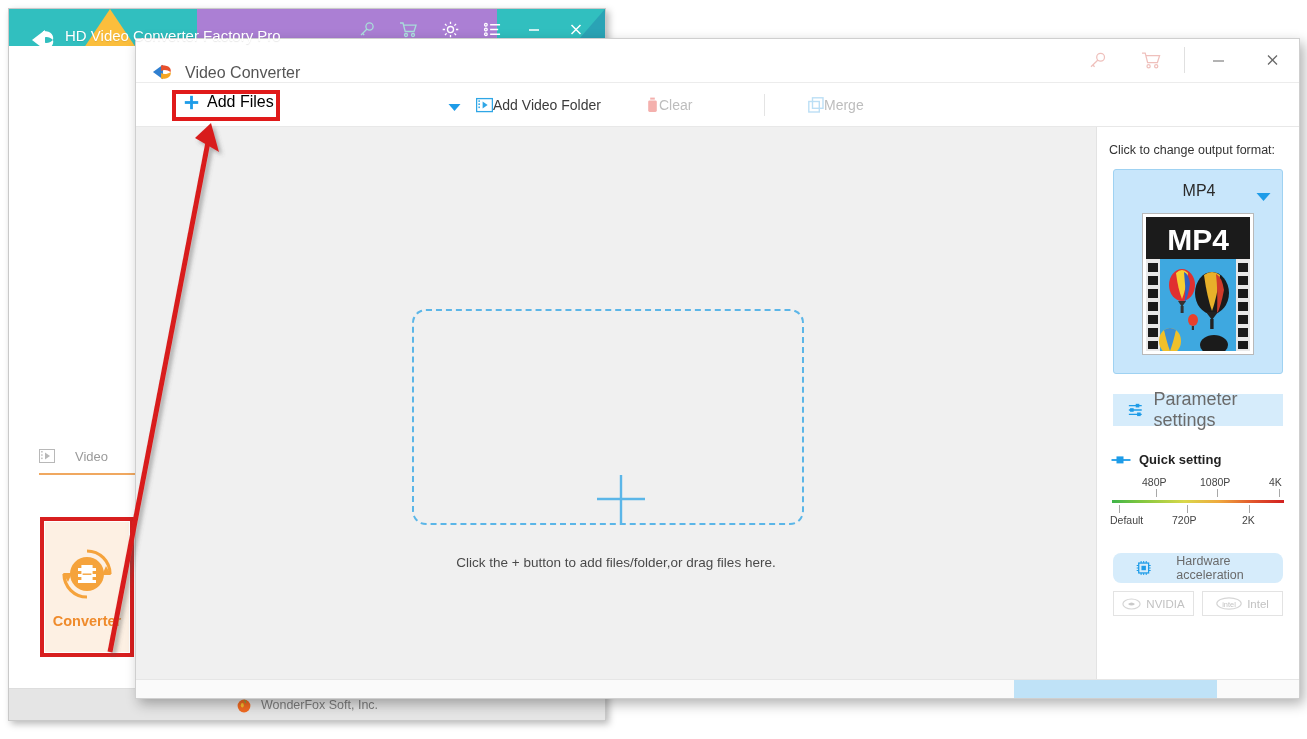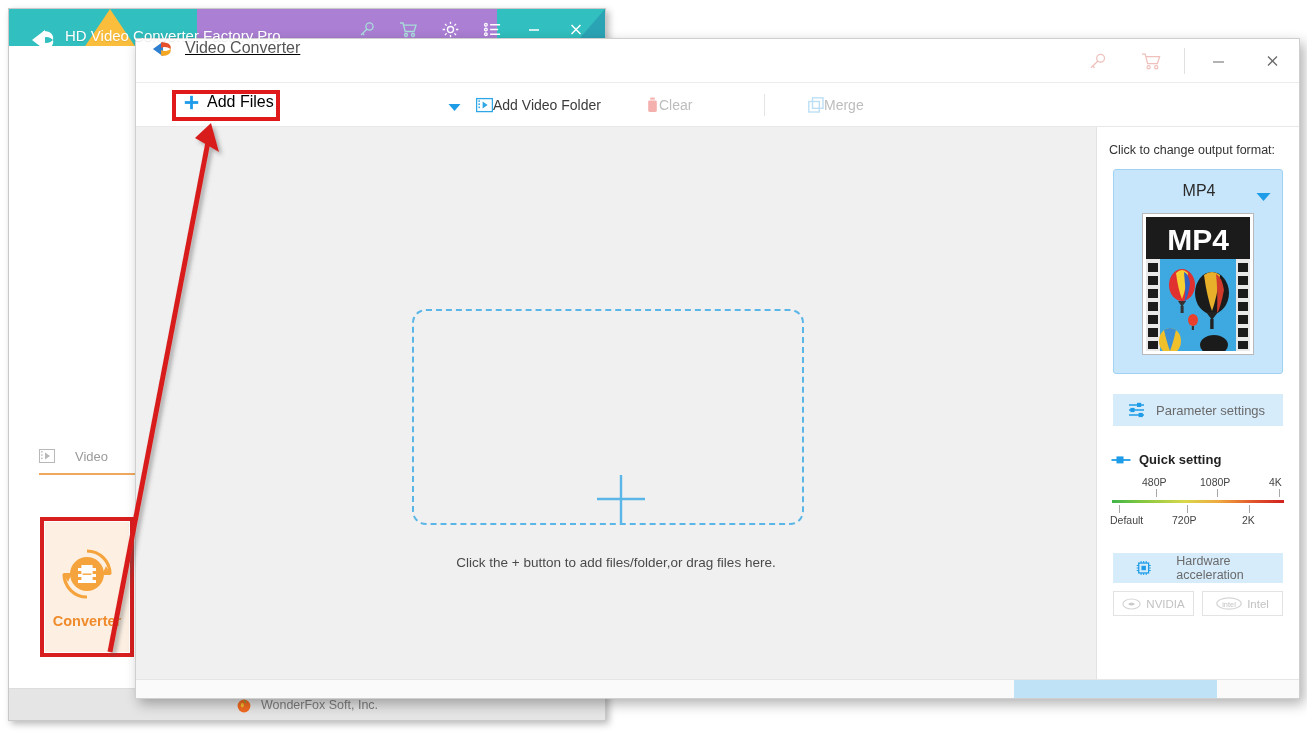--- a/index.html
+++ b/index.html
@@ -81,21 +81,21 @@
   
   .fg-window {
     position:absolute; left:135px; top:38px; width:1165px; height:661px;
     background:#ffffff; border:1px solid #cfcfcf;
     box-shadow: 4px 5px 12px rgba(0,0,0,.30);
     overflow:hidden;
   }
   .fg-titlebar {
     position:absolute; left:0; top:0; width:1163px; height:44px;
     background:#ffffff; border-bottom:1px solid #ececec;
-    display:flex; align-items:flex-start;text-decoration:underline;
+    display:flex; align-items:flex-end;
   }
   .fg-title-icon { margin-left:15px; width:22px; height:20px; }
   .fg-title-text { margin-left:12px; font-size:16px; color:#555555; }
   .fg-tb-right { margin-left:auto; display:flex; align-items:center; height:44px; }
   .fg-tb-right .ib {
     width:54px; height:44px; display:flex; align-items:center; justify-content:center; cursor:pointer;
   }
   .fg-tb-sep { width:1px; height:26px; background:#e0e0e0; margin:0 6px; }
 
   
@@ -158,40 +158,40 @@
   .format-thumb {
     position:absolute; left:29px; top:44px; width:110px; height:140px;
     background:#fff; border:3px solid #fff; box-shadow:0 0 0 1px #b9b9b9;
     overflow:hidden;
   }
   .param-btn {
     margin:20px auto 0; width:170px; height:32px;
     background:#d6ecfb; display:flex; align-items:center; gap:10px;
     padding-left:15px; cursor:pointer;
   }
-  .param-btn .lbl { font-size:13px; color:#6a6a6a; }
+  .param-btn .lbl { font-size:18px; color:#6a6a6a; }
   .quick-row {
     margin:26px 4px 0 14px; display:flex; align-items:center; gap:8px;
   }
   .quick-row .lbl { font-size:13px; color:#222; font-weight:bold; }
   .slider-wrap { position:relative; margin:12px auto 0; width:172px; height:52px; }
   .slider-bar {
     position:absolute; left:0; top:21px; width:172px; height:3px;
     background: linear-gradient(to right,#3fb44a 0%, #7ec63f 16%, #d9d84a 42%, #efa93e 62%, #e1552c 82%, #d22020 100%);
   }
   .tick { position:absolute; width:1px; height:8px; background:#a8a8a8; }
   .tick-top { top:10px; }
   .tick-bot { top:26px; }
   .tlabel { position:absolute; font-size:10.5px; color:#444; white-space:nowrap; }
   .tlabel-top { top:-3px; }
   .tlabel-bot { top:35px; }
   .hw-btn {
     margin:22px auto 0; width:170px; height:30px;
     background:#d6ecfb; display:flex; align-items:center; gap:25px;
-    padding-left:23px; cursor:pointer;
+    padding-left:23px; cursor:pointer;border-radius:8px;
   }
   .hw-btn .lbl { font-size:12.5px; color:#6a6a6a; }
   .gpu-row { margin:8px auto 0; width:170px; display:flex; gap:8px; }
   .gpu-chip {
     flex:1; height:25px; border:1px solid #e3e3e3; background:#fff;
     display:flex; align-items:center; justify-content:center; gap:5px;
     font-size:11.5px; color:#c2c2c2;
   }
 
   

